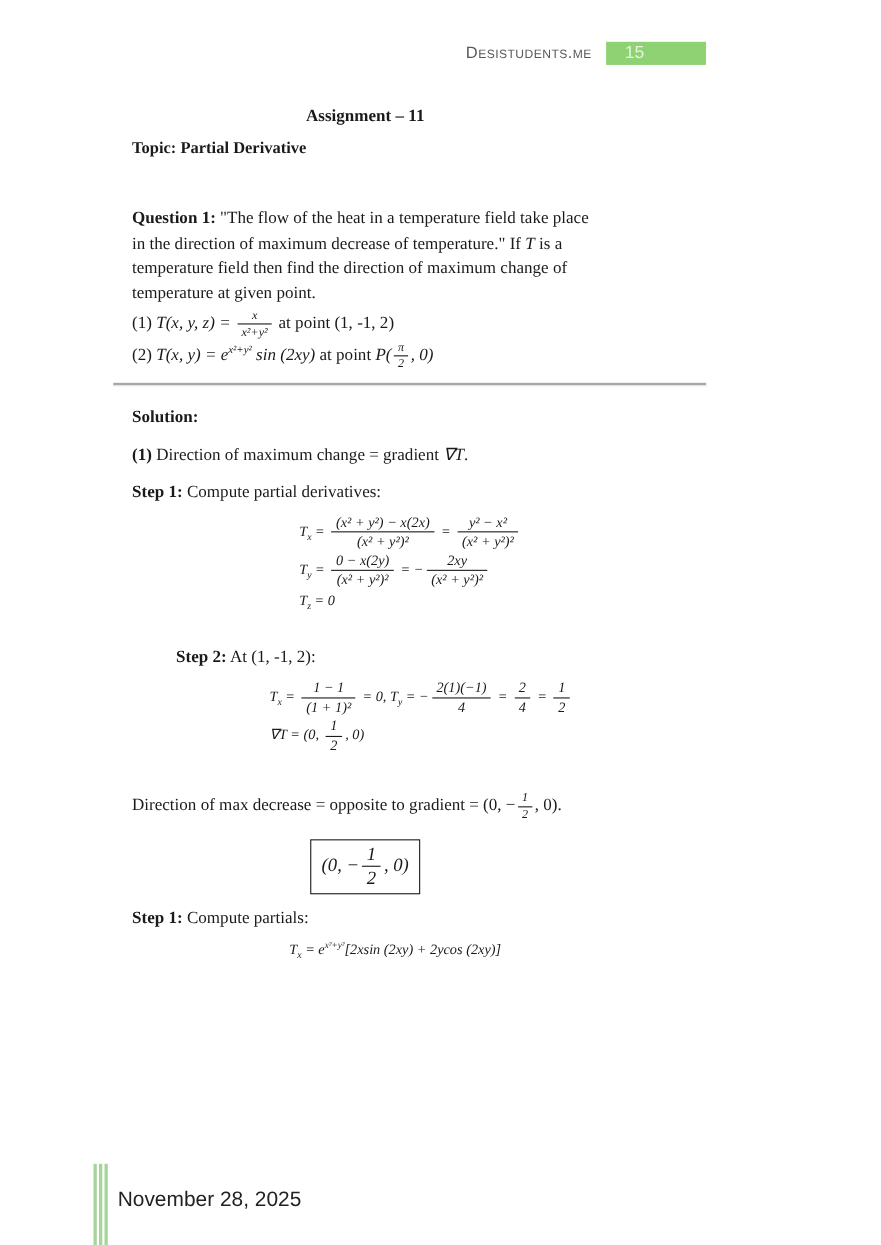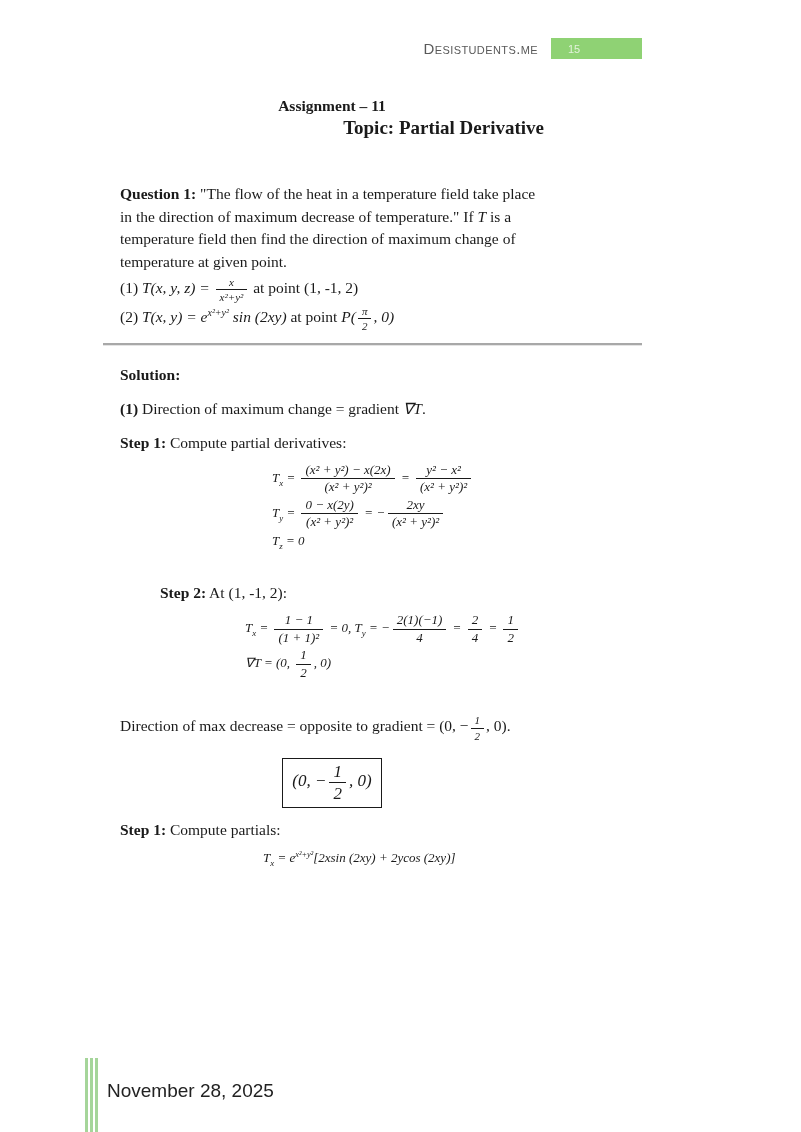--- a/index.html
+++ b/index.html
@@ -9,28 +9,28 @@
   }
 
   
   .header { position:absolute; top:38px; right:0; display:flex; align-items:center; }
   .site {
     font-family:"Liberation Sans", sans-serif; font-variant:small-caps;
     color:#595959; font-size:15px; letter-spacing:0.4px; margin-right:13px;
   }
   .badge {
     width:91px; height:21px; background:#8fd274; color:#e3f2dc;
-    font-family:"Liberation Sans", sans-serif; font-size:11px;
+    font-family:"Liberation Sans", sans-serif; font-size:16px;
     display:flex; align-items:center; padding-left:17px; box-sizing:border-box;text-align:center;
   }
 
   
   .content { padding:0 98px 0 120px; }
   .title { margin:97px 0 0; font-size:15.5px; font-weight:bold; text-align:center; }
-  .subtitle { margin:2px 0 0; font-size:19px; font-weight:bold; text-align:right; }
+  .subtitle { margin:12px 0 0; font-size:15px; font-weight:bold; text-align:left; }
 
   .para { margin:0; font-size:15.5px; line-height:1.46; }
   .question { margin-top:44px; }
   .q-line { margin-top:2px; font-size:15.5px; line-height:1.46; }
 
   .divider {
     height:2px; background:#a8a8a8; border-bottom:1px solid #e4e4e4;
     margin:10px 0 0 -17px; width:659px;
   }
 

